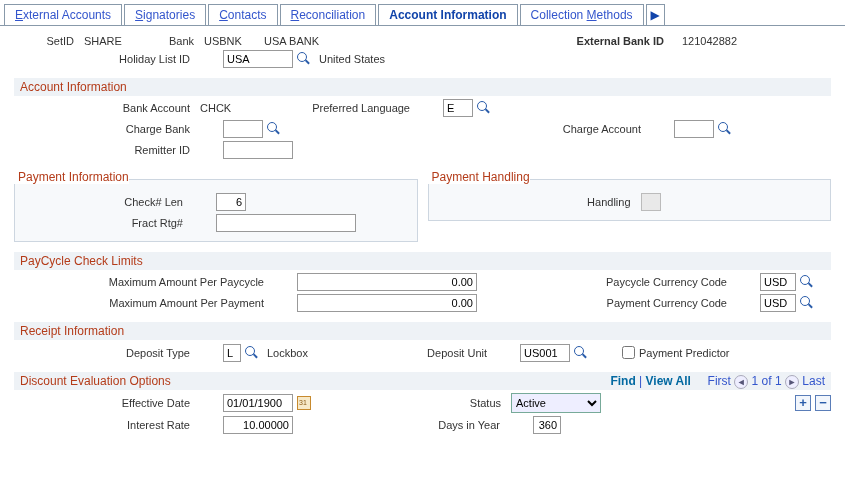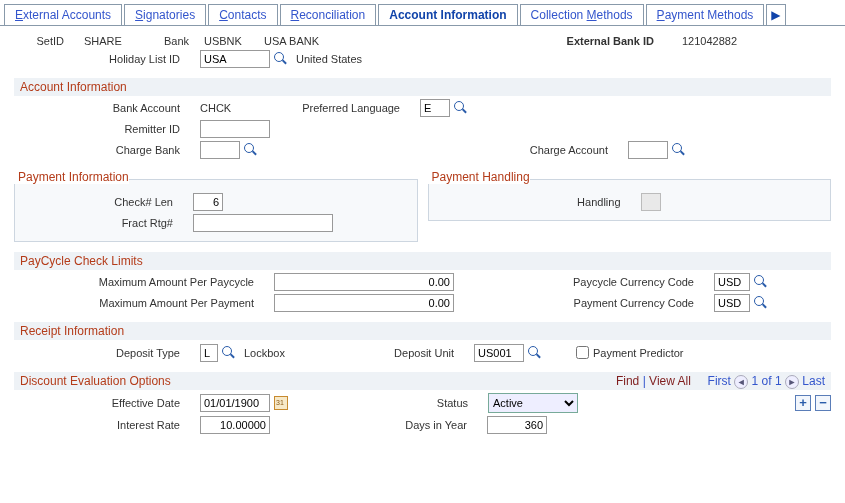--- a/index.html
+++ b/index.html
@@ -39,30 +39,31 @@
     padding: 3px 4px;
     background: #fff;
     color: #14a;
     cursor: pointer;
     font-size: 12px;
   }
   .page { padding: 6px 14px 14px 14px; }
   .row { display: flex; align-items: center; margin: 3px 0; }
   .lbl {
     text-align: right;
-    padding-right: 20px;
+    padding-right: 10px;
     white-space: nowrap;
   }
   .val { white-space: nowrap; }
   input[type=text] {
     border: 1px solid #999;
     height: 18px;
     font-size: 11px;
     padding: 1px 3px;
     background: #fff;
+    margin-left: 23px;
   }
   select {
     border: 1px solid #7a9;
     height: 20px;
     font-size: 11px;
     background: #eef;
   }
   .section-bar {
     background: #eef2f6;
     color: #b43c1a;
@@ -111,33 +112,32 @@
   .ro { background:#e9e9e9; border:1px solid #bbb; height:18px; display:inline-block; }
   .nav-arrow {
     display:inline-block; width:14px; height:14px; border:1px solid #aab; border-radius:50%;
     background:#eef; color:#557; font-size:9px; line-height:12px; text-align:center; vertical-align:middle;
   }
   .plus-btn, .minus-btn {
     display:inline-block; width:16px; height:16px; border:1px solid #5a7db8;
     color:#2a5caa; font-weight:bold; text-align:center; line-height:14px; font-size:13px;
     background:#f2f6fc; cursor:pointer; vertical-align:middle;
   }
-  .link { color:#7f1d1d; cursor:pointer; }
+  .link { color:#0369a1; cursor:pointer;font-weight:bold; }
 </style>
 </head>
 <body>
 
 <div class="tabs">
   <div class="tab"><span class="u">E</span><span>xternal Accounts</span></div>
   <div class="tab"><span class="u">S</span>ignatories</div>
   <div class="tab"><span class="u">C</span>ontacts</div>
   <div class="tab"><span class="u">R</span>econciliation</div>
   <div class="tab active">Account Information</div>
   <div class="tab">Collection <span class="u">M</span>ethods</div>
-  <div class="tab"><span class="u">P</span>ayment Methods</div>
   <div class="tab-arrow">▶</div>
 </div>
 
 <div class="page">
 
   <div class="row">
     <div class="lbl" style="width:70px">SetID</div>
     <div class="val" style="width:80px">SHARE</div>
     <div class="lbl" style="width:40px">Bank</div>
     <div class="val" style="width:60px">USBNK</div>
@@ -157,31 +157,31 @@
 
   <div class="row">
     <div class="lbl" style="width:186px">Bank Account</div>
     <div class="val" style="width:50px">CHCK</div>
     <div class="lbl" style="width:170px">Preferred Language</div>
     <input type="text" style="width: 30px;" value="E">
     <span class="lookup" style="margin-left:4px"></span>
   </div>
 
   <div class="row">
+    <div class="lbl" style="width:186px">Charge Bank</div>
+    <input type="text" style="width: 40px;" value="">
+    <span class="lookup" style="margin-left:4px"></span>
+    <div class="lbl" style="width:370px">Charge Account</div>
+    <input type="text" style="width: 40px;" value="">
+    <span class="lookup" style="margin-left:4px"></span>
+  </div>
+
+  <div class="row">
     <div class="lbl" style="width:186px">Remitter ID</div>
     <input type="text" style="width: 70px;" value="">
-  </div>
-
-  <div class="row">
-    <div class="lbl" style="width:186px">Charge Bank</div>
-    <input type="text" style="width: 40px;" value="">
-    <span class="lookup" style="margin-left:4px"></span>
-    <div class="lbl" style="width:370px">Charge Account</div>
-    <input type="text" style="width: 40px;" value="">
-    <span class="lookup" style="margin-left:4px"></span>
   </div>
 
   <div class="cols">
     <div class="col">
       <span class="group-title">Payment Information</span>
       <div class="group-box">
         <div class="row">
           <div class="lbl" style="width:170px">Check# Len</div>
           <input type="text" style="width: 30px; text-align: right;" value="6">
         </div>
@@ -256,16 +256,16 @@
     </select>
     <div style="flex:1"></div>
     <span class="plus-btn">+</span>
     <span class="minus-btn" style="margin-left:4px">−</span>
   </div>
 
   <div class="row">
     <div class="lbl" style="width:186px">Interest Rate</div>
     <input type="text" style="width: 70px; text-align: right;" value="10.00000">
     <div class="lbl" style="width:217px">Days in Year</div>
-    <input type="text" style="width: 60px; text-align: right;" value="360">
+    <input type="text" style="width: 28px; text-align: right;" value="360">
   </div>
 
 </div>
 
 </body></html>

